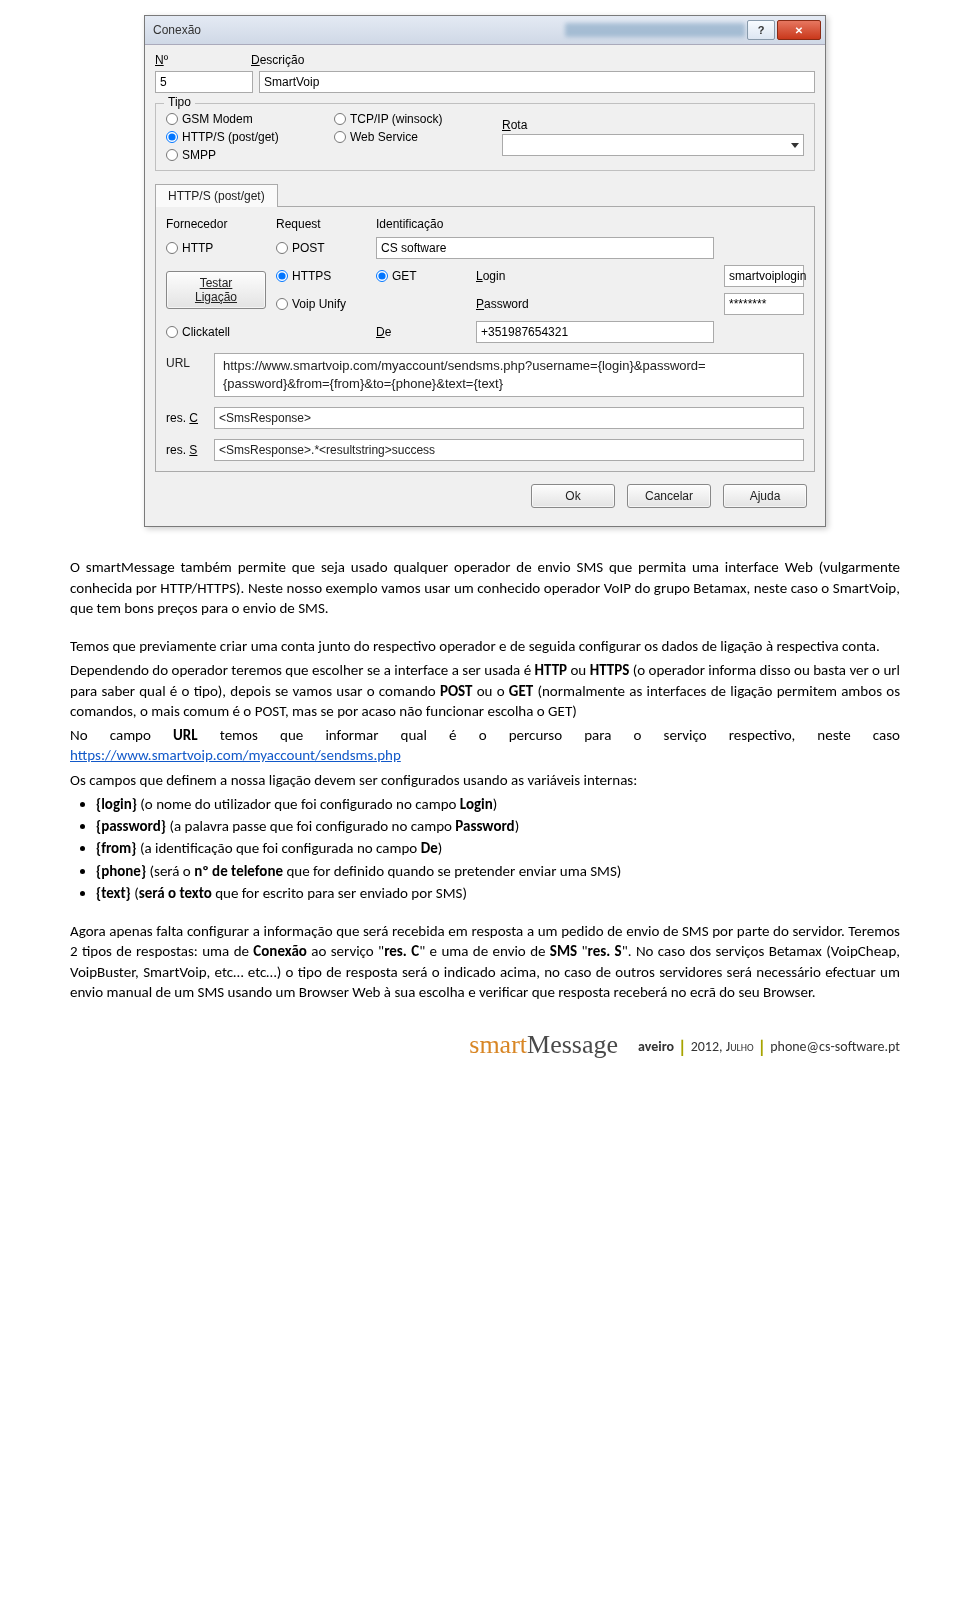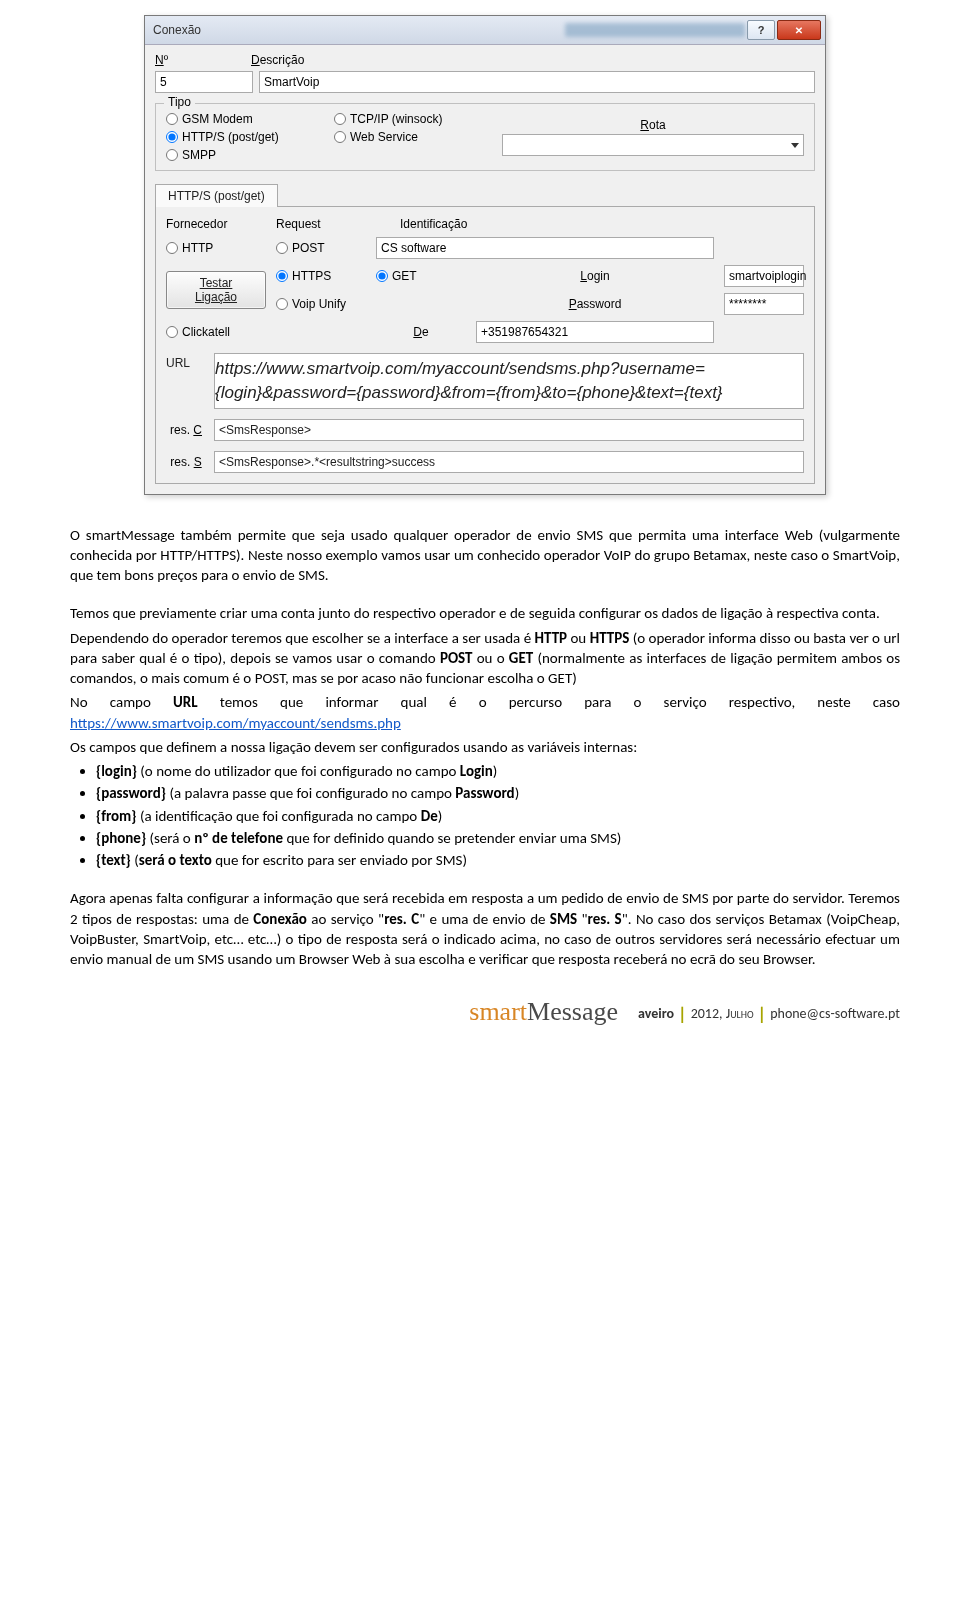--- a/index.html
+++ b/index.html
@@ -73,21 +73,20 @@
   }
   .row {
     display: flex;
     align-items: center;
     gap: 6px;
     margin-bottom: 4px;
   }
   .lbl {
     font-size: 12px;
     color: #000;
-    text-align: center;
   }
   .lbl .u { text-decoration: underline; }
   .field {
     border: 1px solid #aaa;
     background: #fff;
     height: 20px;
     padding: 0 4px;
     font-size: 12px;
     color: #000;
     display: flex;
@@ -189,25 +188,24 @@
   .url-block {
     display: flex;
     gap: 8px;
     margin-top: 10px;
   }
   .url-label { width: 40px; font-size: 12px; padding-top: 3px; }
   .url-field {
     flex: 1;
     border: 1px solid #aaa;
     background: #fff;
-    padding: 3px 0;
-    font-size: 17px;
+    padding: 3px 8px;
+    font-size: 13px;
     line-height: 1.4;
     min-height: 34px;
-    font-style: italic;
   }
   .res-row {
     display: flex;
     align-items: center;
     gap: 8px;
     margin-top: 10px;
   }
   .res-row .lbl { width: 40px; font-size: 12px; }
   .res-field {
     flex: 1;
@@ -319,21 +317,21 @@
         </div>
       </div>
 
       <div class="tabstrip">
         <div class="tab">HTTP/S (post/get)</div>
       </div>
       <div class="tabpage">
         <div class="tabgrid">
           <span class="hdr"><span class="u">F</span><span>ornecedor</span></span>
           <span class="hdr"><span class="u">R</span><span>equest</span></span>
-          <span class="hdr" style="grid-column:3/span 2;margin-left:24px;"><span class="u">I</span><span>dentificação</span></span>
+          <span class="hdr" style="grid-column:3/span 2;"><span class="u">I</span><span>dentificação</span></span>
           <span></span>
 
           <label class="radio">
               <input type="radio" name="forn" style=""> 
               <span>HTTP</span>
             </label>
           <label class="radio">
               <input type="radio" name="req" style=""> 
               <span>POST</span>
             </label>
@@ -379,20 +377,25 @@
         <div class="res-row">
           <span class="lbl"><span>res. </span><span class="u">C</span></span>
           <div class="res-field">&lt;SmsResponse&gt;</div>
         </div>
         <div class="res-row">
           <span class="lbl"><span>res. </span><span class="u">S</span></span>
           <div class="res-field">&lt;SmsResponse&gt;.*&lt;resultstring&gt;success</div>
         </div>
       </div>
 
+      <div class="btnbar">
+        <div class="btn">Ok</div>
+        <div class="btn">Cancelar</div>
+        <div class="btn">Ajuda</div>
+      </div>
     </div>
   </div>
 
   <div class="doc">
     <p>O smartMessage também permite que seja usado qualquer operador de envio SMS que permita uma interface Web (vulgarmente conhecida por HTTP/HTTPS). Neste nosso exemplo vamos usar um conhecido operador VoIP do grupo Betamax, neste caso o SmartVoip, que tem bons preços para o envio de SMS.</p>
     <div class="spacer"></div>
     <p>Temos que previamente criar uma conta junto do respectivo operador e de seguida configurar os dados de ligação à respectiva conta.</p>
     <p>
       <span>Dependendo do operador teremos que escolher se a interface a ser usada é </span><b>HTTP</b><span> ou </span><b>HTTPS</b><span> (o operador informa disso ou basta ver o url para saber qual é o tipo), depois se vamos usar o comando </span><b>POST</b><span> ou o </span><b>GET</b><span> (normalmente as interfaces de ligação permitem ambos os comandos, o mais comum é o POST, mas se por acaso não funcionar escolha o GET)</span>
     </p>

